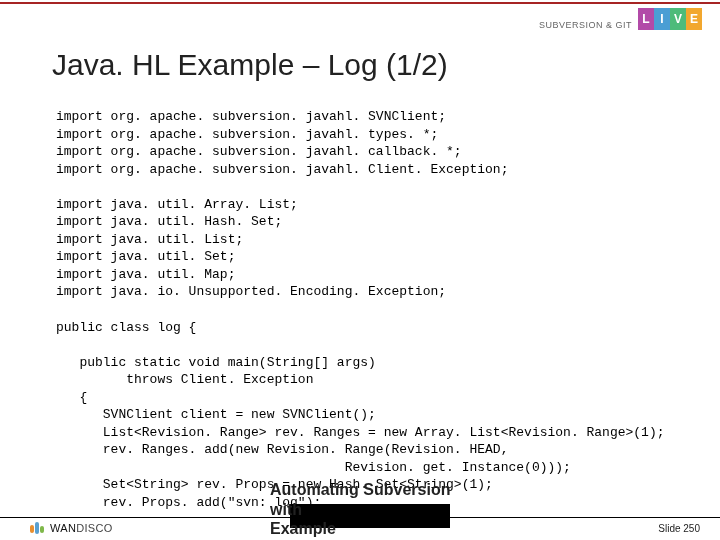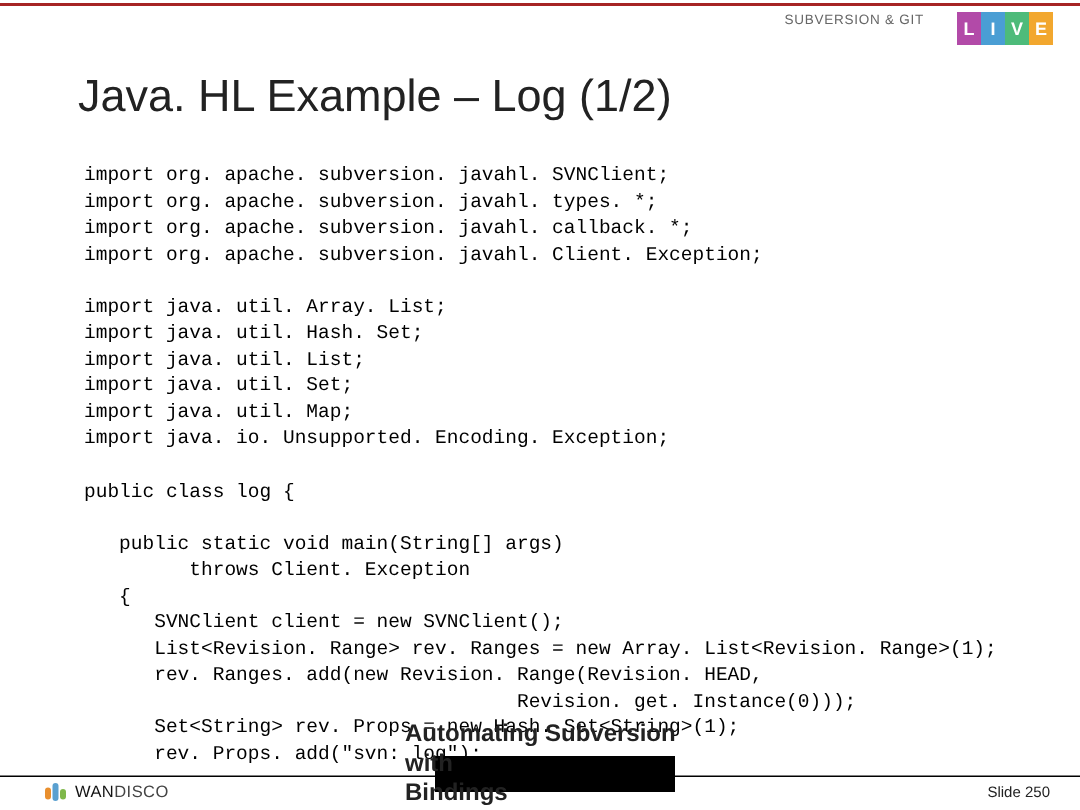--- a/index.html
+++ b/index.html
@@ -18,22 +18,22 @@
     left: 0;
     right: 0;
     height: 2px;
     background: #a62424;
   }
   .top-right-brand {
     position: absolute;
     top: 8px;
     right: 18px;
     display: flex;
-    align-items: flex-start;
-    gap: 22px;
+    align-items: flex-end;
+    gap: 6px;
   }
   .brand-text {
     font-size: 9px;
     color: #666;
     letter-spacing: 0.5px;
   }
   .live-logo {
     display: flex;
     gap: 0;
   }
@@ -175,21 +175,21 @@
                                      Revision. get. Instance(0)));
       Set&lt;String&gt; rev. Props = new Hash. Set&lt;String&gt;(1);
       rev. Props. add("svn: log");</div>
 
 <div class="footer-line"></div>
 <div class="footer-bar"></div>
 
 <div class="footer-title-bg"></div>
 <div class="footer-title">
   <span>Automating Subversion with</span><br>
-  <span>Bindings</span>
+  <span>Example</span>
 </div>
 
 <div class="wandisco">
   <div class="wan-icon">
     <div class="seg" style="left:0;top:5px;width:4px;height:8px;background:#e98f2e;"></div>
     <div class="seg" style="left:5px;top:2px;width:4px;height:12px;background:#5aa0d0;"></div>
     <div class="seg" style="left:10px;top:6px;width:4px;height:7px;background:#7fb84a;"></div>
   </div>
   <span class="wan-text"><span class="wan-bold">WAN</span><span>DISCO</span></span>
 </div>

